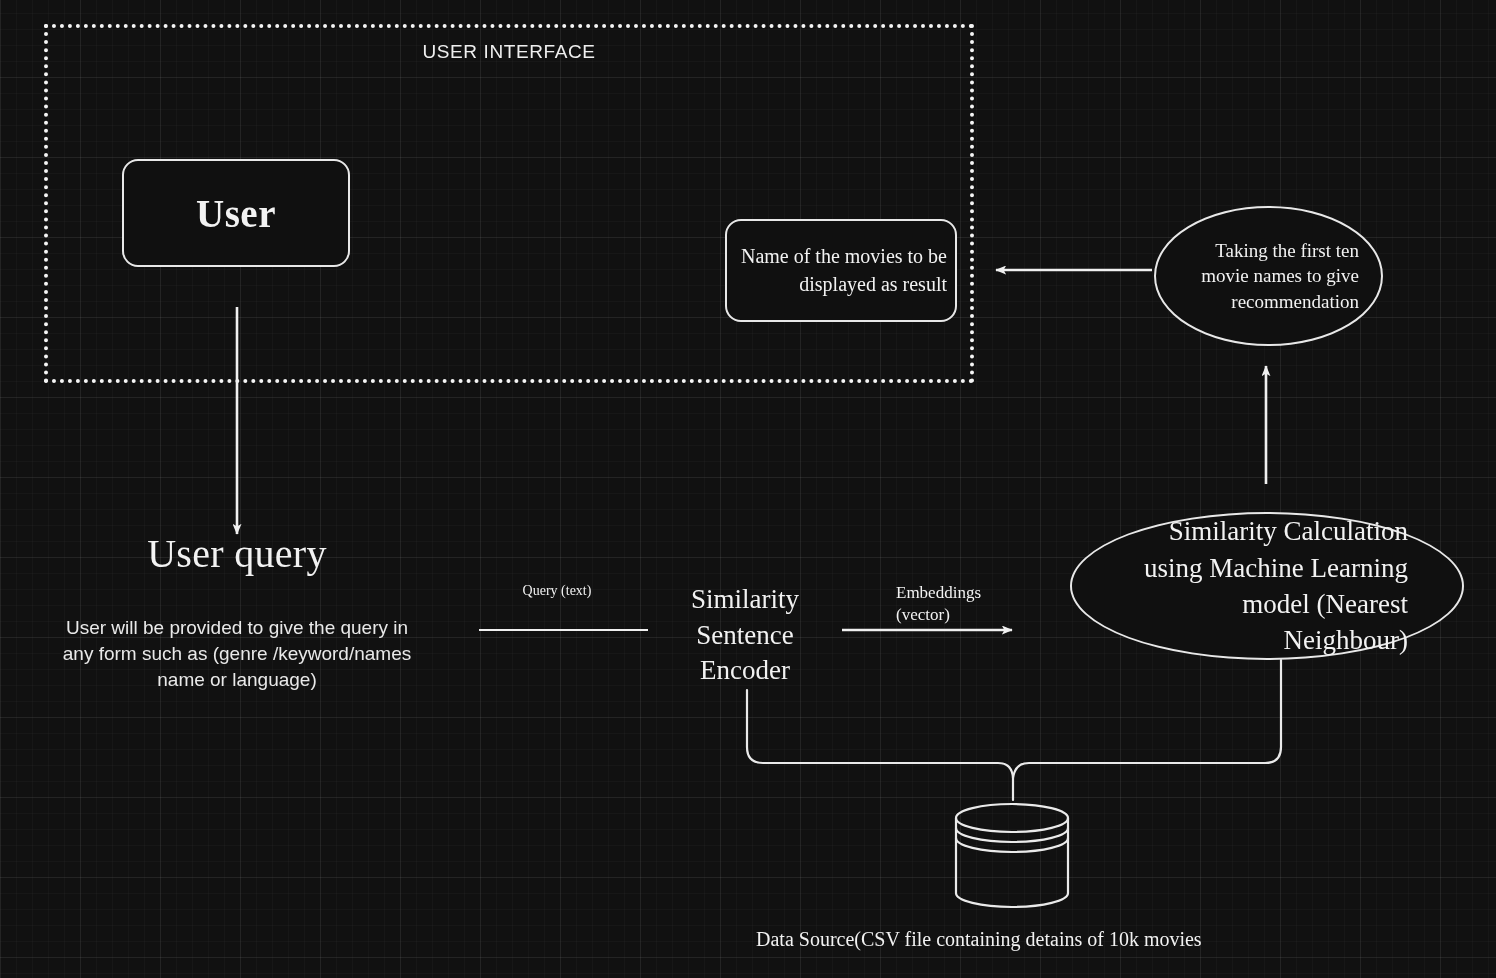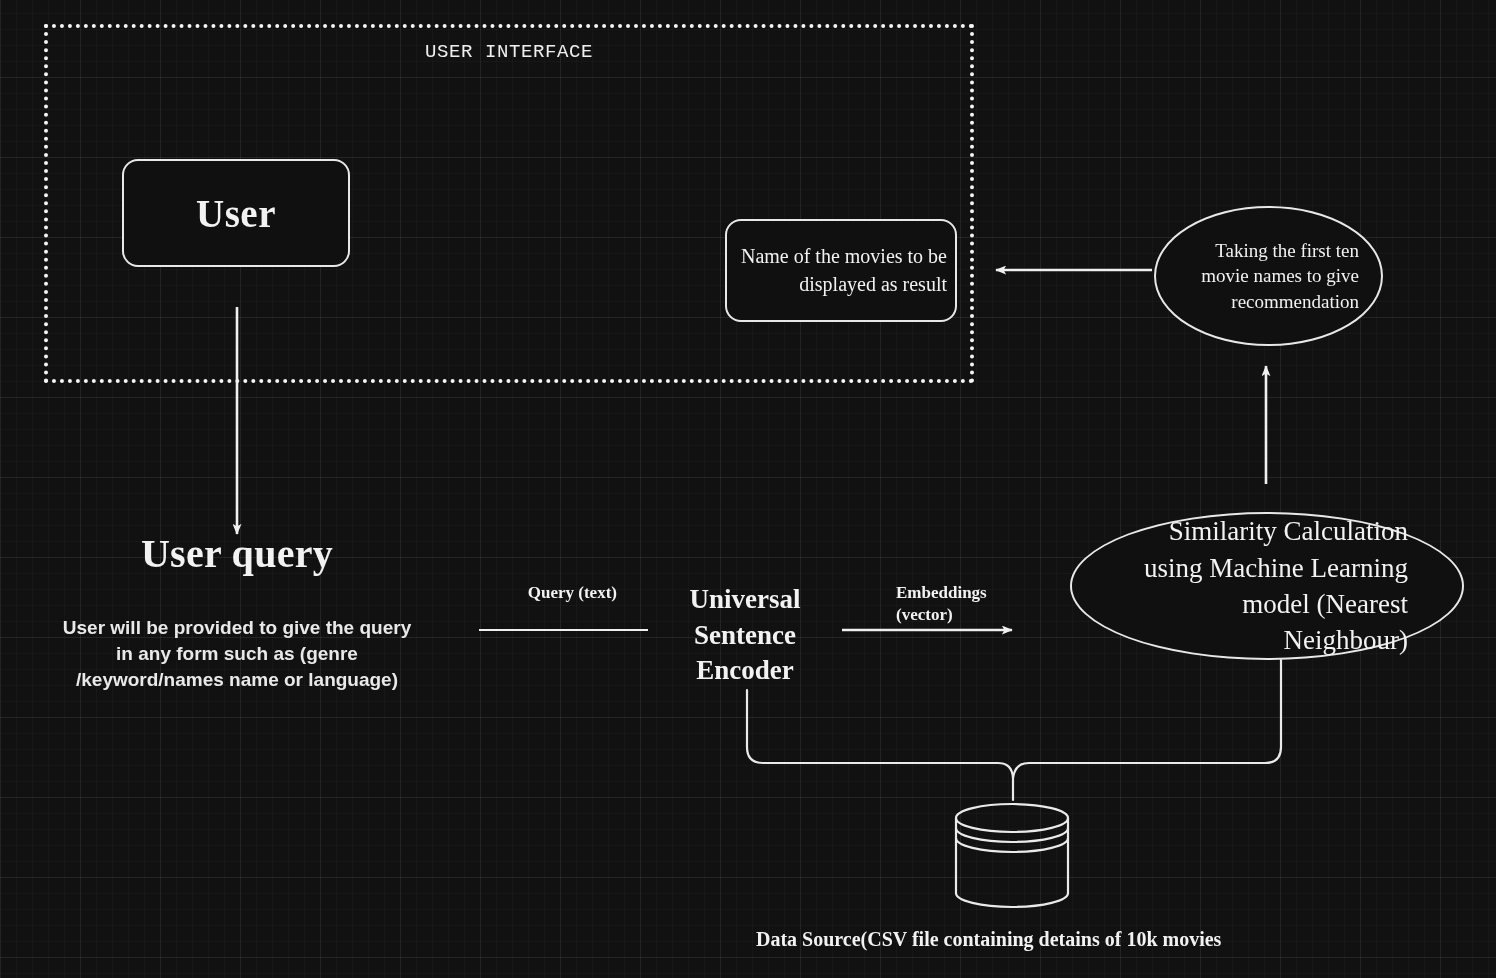--- a/index.html
+++ b/index.html
@@ -48,21 +48,21 @@
     height: 359px;
     border: 4px dotted #f5f5f5;
     box-sizing: border-box;
   }
   .ui-title {
     position: absolute;
     left: 44px;
     top: 41px;
     width: 930px;
     text-align: center;
-    font-family: Liberation Mono, monospace;
+    font-family: Liberation Sans, sans-serif;
     font-size: 19px;
     letter-spacing: 0.6px;
     color: #efefef;
   }
 
   
   .rrect {
     border: 2px solid #e8e8e8;
     border-radius: 16px;
     background: #101010;
@@ -108,21 +108,20 @@
     height: 148px;
     font-size: 27px;
     line-height: 1.35;
     padding: 0 54px;
   }
 
   
   .ftext {
     position: absolute;
     text-align: center;
-    font-weight: bold;
   }
   #user-query-title {
     left: 62px;
     top: 530px;
     width: 350px;
     font-size: 40px;
     letter-spacing: 0.3px;
   }
   #user-query-desc {
     left: 58px;
@@ -137,23 +136,23 @@
     left: 648px;
     top: 582px;
     width: 194px;
     font-size: 27px;
     line-height: 1.32;
   }
   #query-label {
     left: 468px;
     top: 582px;
     width: 120px;
-    font-size: 17px;
+    font-size: 14px;
     line-height: 1.3;
-    text-align: right;
+    text-align: center;
     padding-left: 29px;
   }
   #embeddings-label {
     left: 880px;
     top: 582px;
     width: 140px;
     font-size: 17px;
     line-height: 1.3;
     text-align: left;
     padding-left: 16px;
@@ -219,17 +218,17 @@
   <div class="node ellipse" id="similarity-node">
     <span>Similarity Calculation using Machine Learning model (Nearest Neighbour)</span>
   </div>
 
   <div class="ftext" id="user-query-title">User query</div>
   <div class="ftext" id="user-query-desc">User will be provided to give the query in any form such as (genre /keyword/names name or language)</div>
 
   <div class="ftext" id="query-label">Query (text)</div>
   <div class="ftext" id="embeddings-label">Embeddings (vector)</div>
 
-  <div class="ftext" id="encoder-label">Universal Sentence Encoder</div>
+  <div class="ftext" id="encoder-label">Similarity Sentence Encoder</div>
 
   <div class="ftext" id="datasource-label">Data Source(CSV file containing detains of 10k movies</div>
 
 </div>
 
 </body></html>

